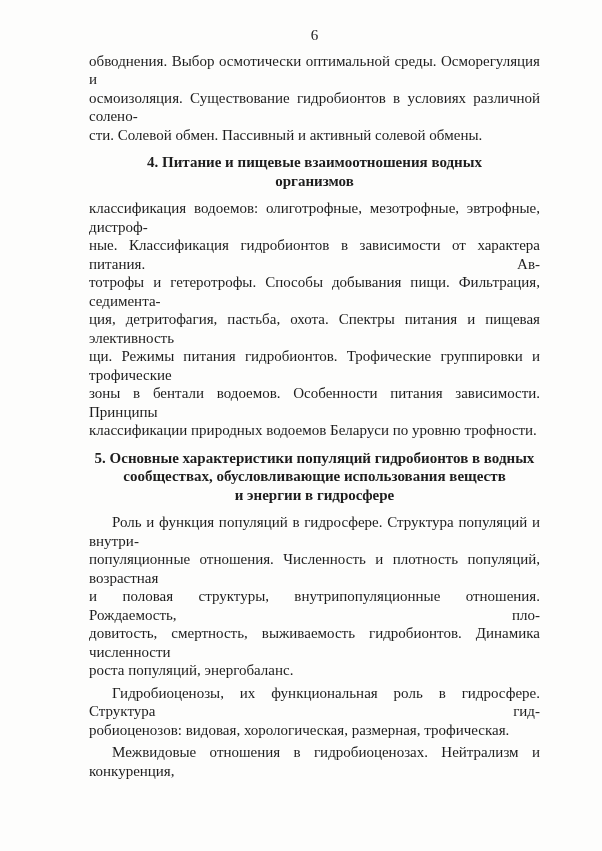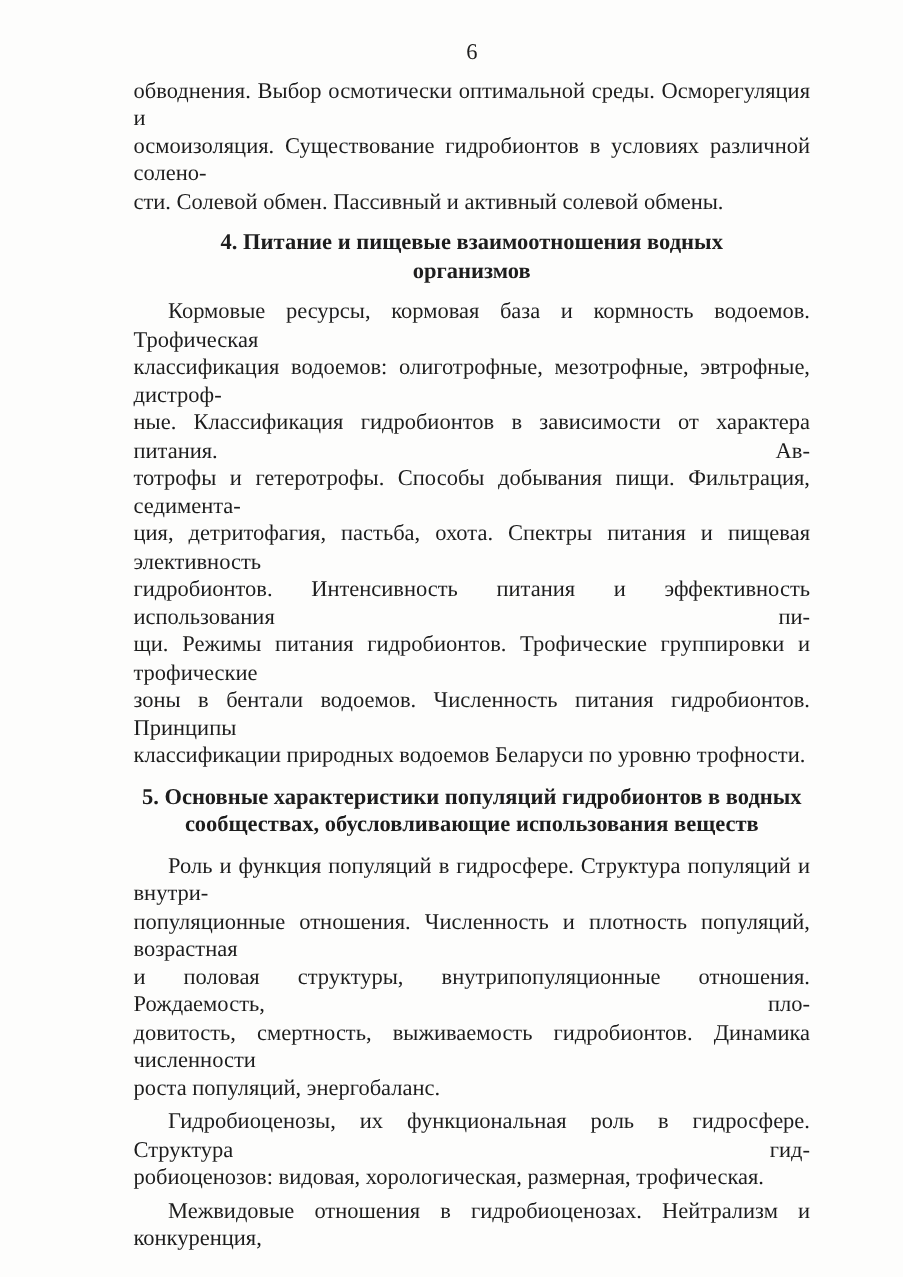--- a/index.html
+++ b/index.html
@@ -51,33 +51,32 @@
       <div class="paragraph">
         <div class="line">обводнения. Выбор осмотически оптимальной среды. Осморегуляция и</div>
         <div class="line">осмоизоляция. Существование гидробионтов в условиях различной солено-</div>
         <div class="line last">сти. Солевой обмен. Пассивный и активный солевой обмены.</div>
       </div>
       <div class="heading">
         <div class="line">4. Питание и пищевые взаимоотношения водных</div>
         <div class="line">организмов</div>
       </div>
       <div class="paragraph">
-        <div class="line indent">Кормовые ресурсы, кормовая база и кормность водоемов. Трофическая</div>
         <div class="line">классификация водоемов: олиготрофные, мезотрофные, эвтрофные, дистроф-</div>
         <div class="line">ные. Классификация гидробионтов в зависимости от характера питания. Ав-</div>
         <div class="line">тотрофы и гетеротрофы. Способы добывания пищи. Фильтрация, седимента-</div>
         <div class="line">ция, детритофагия, пастьба, охота. Спектры питания и пищевая элективность</div>
-        <div class="line">гидробионтов. Интенсивность питания и эффективность использования пи-</div>
         <div class="line">щи. Режимы питания гидробионтов. Трофические группировки и трофические</div>
-        <div class="line">зоны в бентали водоемов. Численность питания гидробионтов. Принципы</div>
+        <div class="line">зоны в бентали водоемов. Особенности питания зависимости. Принципы</div>
         <div class="line last">классификации природных водоемов Беларуси по уровню трофности.</div>
       </div>
       <div class="heading">
         <div class="line">5. Основные характеристики популяций гидробионтов в водных</div>
         <div class="line">сообществах, обусловливающие использования веществ</div>
+        <div class="line">и энергии в гидросфере</div>
       </div>
       <div class="paragraph">
         <div class="line indent">Роль и функция популяций в гидросфере. Структура популяций и внутри-</div>
         <div class="line">популяционные отношения. Численность и плотность популяций, возрастная</div>
         <div class="line">и половая структуры, внутрипопуляционные отношения. Рождаемость, пло-</div>
         <div class="line">довитость, смертность, выживаемость гидробионтов. Динамика численности</div>
         <div class="line last">роста популяций, энергобаланс.</div>
       </div>
       <div class="paragraph">
         <div class="line indent">Гидробиоценозы, их функциональная роль в гидросфере. Структура гид-</div>

